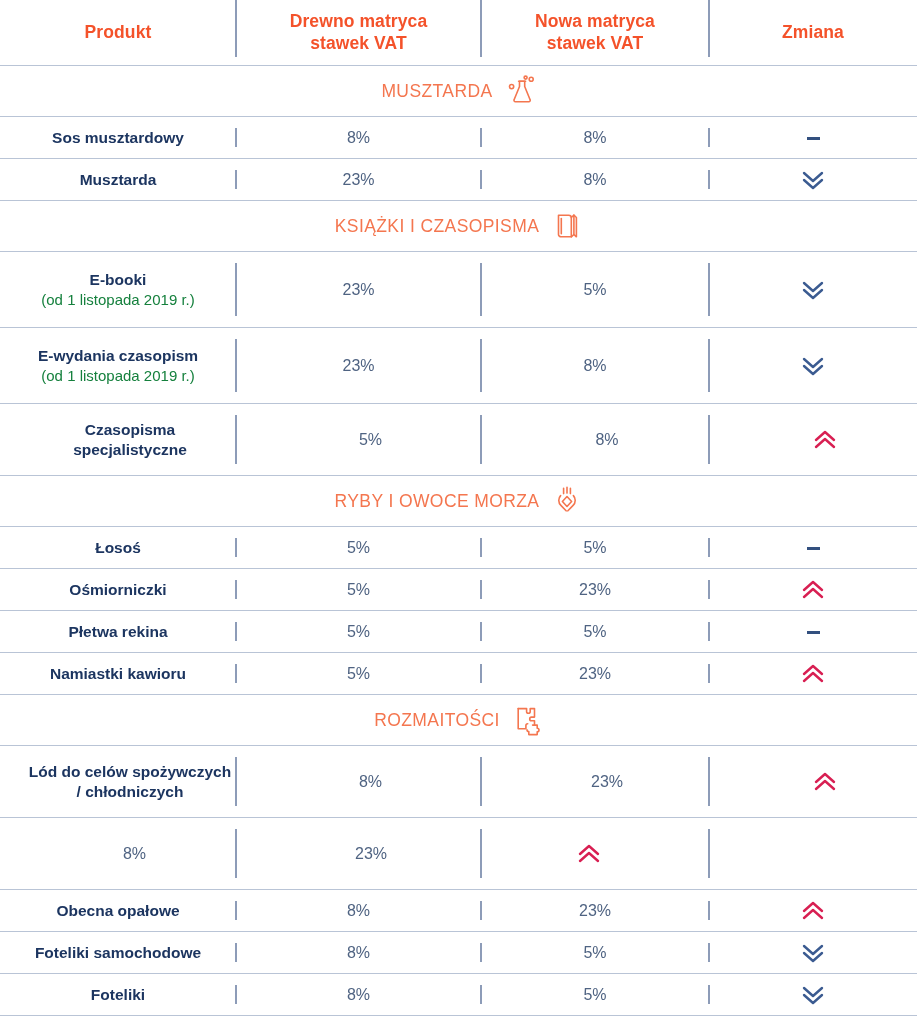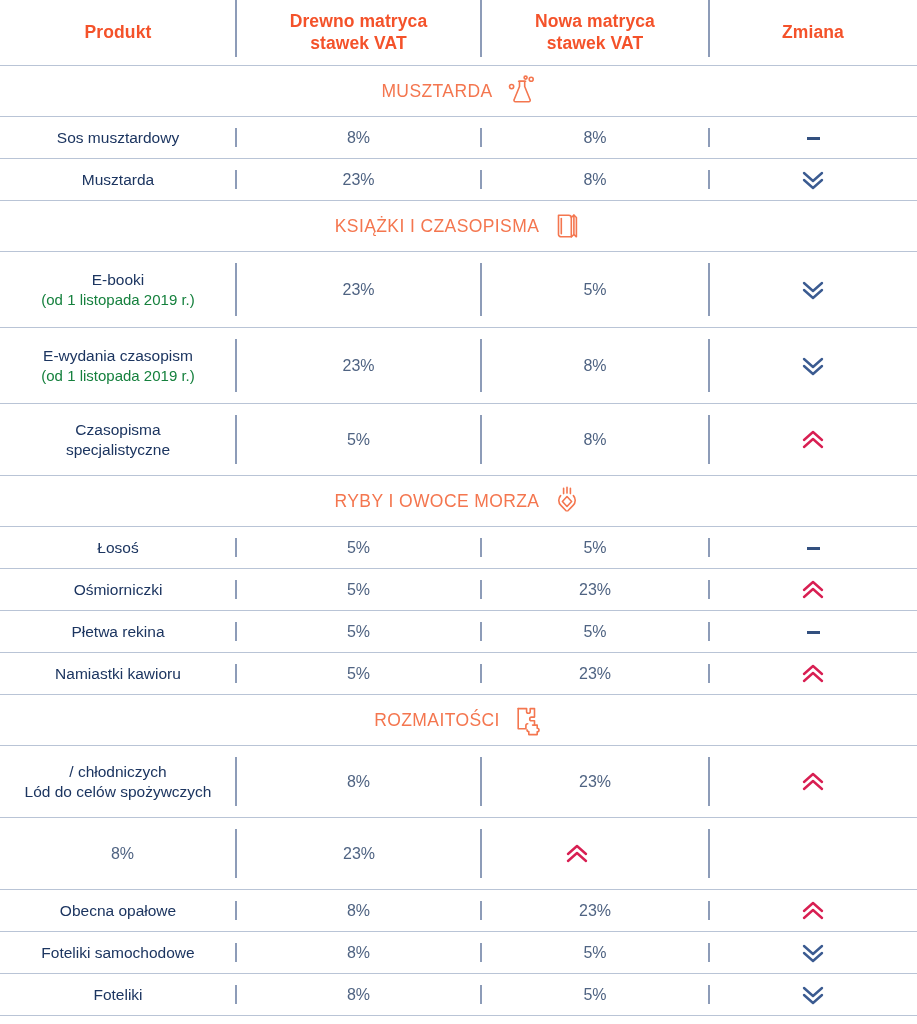--- a/index.html
+++ b/index.html
@@ -60,21 +60,21 @@
     color: #f4764f;
     font-size: 17.5px;
     letter-spacing: .4px;
     white-space: nowrap;
   }
   .section .sicon { width: 30px; height: 32px; display: block; }
 
   
   .prod-name {
     color: #1c3560;
-    font-weight: normal;
+    font-weight: bold;
     font-size: 15.5px;
     line-height: 1.28;
     white-space: nowrap;
   }
   .prod-sub {
     color: #15803d;
     font-weight: normal;
     font-size: 15px;
     line-height: 1.3;
     white-space: nowrap;
@@ -86,21 +86,21 @@
   .chg-dash {
     display: inline-block;
     width: 13px; height: 3px;
     background: #33507f;
     vertical-align: middle;
   }
   .chev { display: block; margin: 0 auto; }
 
   .r1 { height: 42px; }
   .r2 { height: 76px; }
-  .r2b { height: 72px; }
+  .r2b { height: 72px; padding-left: 12px; }
 </style>
 </head>
 <body>
 
 <div id="table">
 
   <div class="row head">
     <span class="vdiv vd1"></span>
     <span class="vdiv vd2"></span>
     <span class="vdiv vd3"></span>
@@ -286,22 +286,22 @@
           <path fill="none" stroke="#f4764f" stroke-width="1.6" stroke-linejoin="round" stroke-linecap="round" d="M5.2 4.6h8.4v3.1c0 .9.8 1.6 1.8 1.6s1.8-.7 1.8-1.6V4.6h4.3v8.5h-3.1c-.9 0-1.7.8-1.7 1.8s.8 1.8 1.7 1.8h3.1v4.4"></path>
           <path fill="none" stroke="#f4764f" stroke-width="1.6" stroke-linejoin="round" stroke-linecap="round" d="M5.2 4.6v20.1h7.7v-3.1c0-1 .8-1.8 1.8-1.8"></path>
           <path fill="none" stroke="#f4764f" stroke-width="1.6" stroke-linejoin="round" stroke-linecap="round" d="M19.6 21.1h4.6v3.1c1 0 1.8.8 1.8 1.8s-.8 1.8-1.8 1.8v2.8h-8.4v-3.1c-1 0-1.8-.8-1.8-1.8"></path>
         </svg>
       </div>
       <div class="row r2b">
         <span class="vdiv vd1"></span>
         <span class="vdiv vd2"></span>
         <span class="vdiv vd3"></span>
         <div class="c-prod">
+          <div class="prod-name">Lód do celów spożywczych</div>
           <div class="prod-name">/ chłodniczych</div>
-          <div class="prod-name">Lód do celów spożywczych</div>
         </div>
         <div class="c-old"><span class="rate">8%</span></div>
         <div class="c-new"><span class="rate">23%</span></div>
         <div class="c-change">
           <svg class="chev" width="22" height="22" viewBox="0 0 22 22">
             <path d="M2 11 L11 3 L20 11 M2 18 L11 10 L20 18" fill="none" stroke="#d81f52" stroke-width="2.4" stroke-linecap="round" stroke-linejoin="round"></path>
           </svg>
         </div>
       </div>
       <div class="row r2b">

